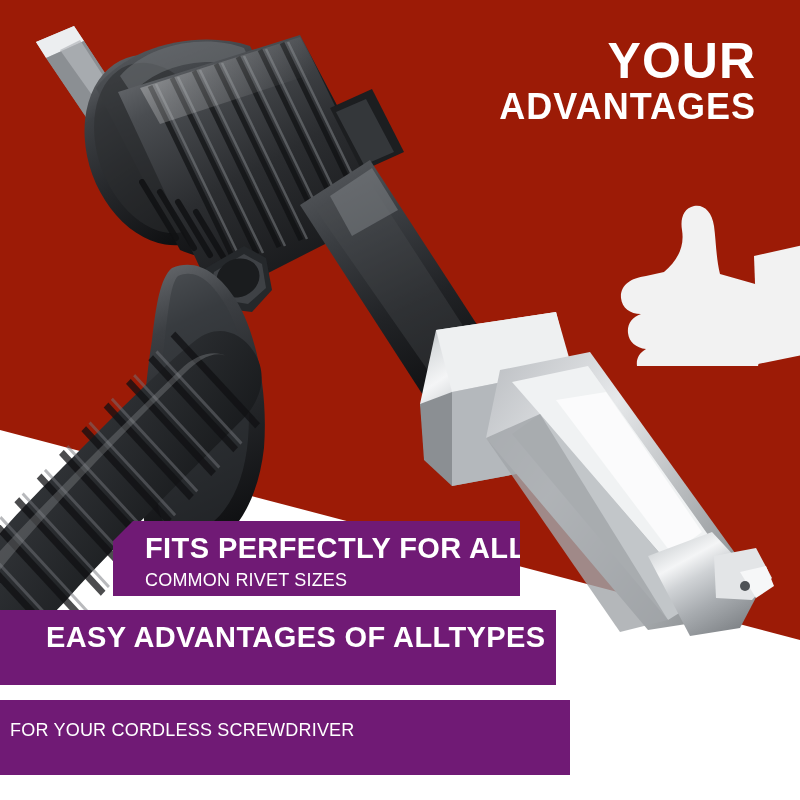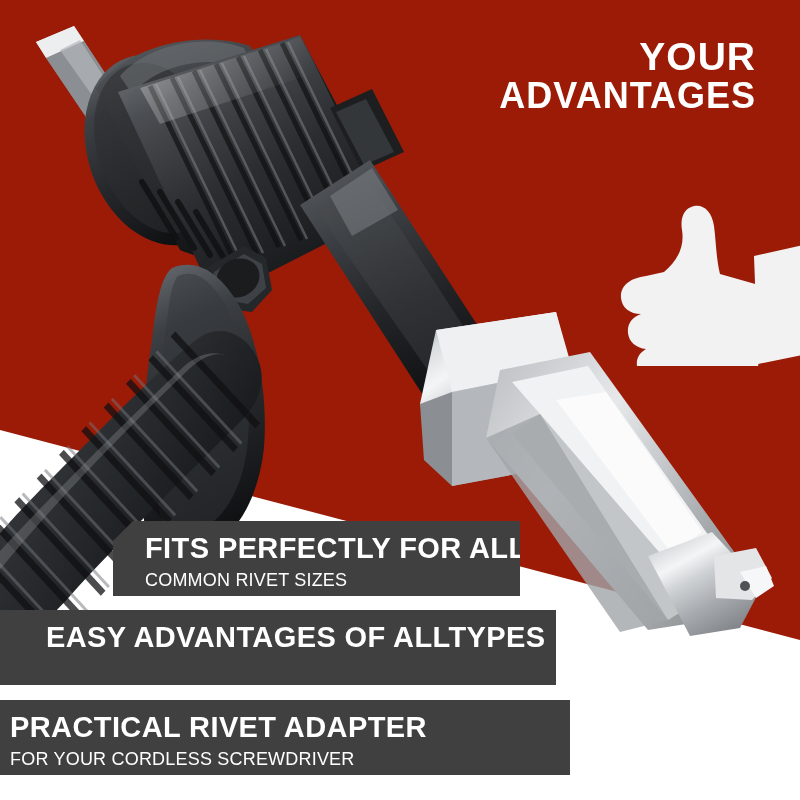--- a/index.html
+++ b/index.html
@@ -31,21 +31,21 @@
     right:44px;top:38px;
     text-align:right;
     color:#ffffff;
     font-weight:bold;
     letter-spacing:1px;
     line-height:0.95;
     z-index:40;
   }
   .headline .l1{
     display:block;
-    font-size:39px;
+    font-size:50px;
   }
   .headline .l2{
     display:block;
     font-size:36px;
     margin-top:4px;
   }
 
   
   .thumb-wrap{
     position:absolute;
@@ -59,21 +59,21 @@
   .product{
     position:absolute;
     left:0;top:0;width:800px;height:800px;
     z-index:20;
     pointer-events:none;
   }
 
   
   .banner{
     position:absolute;
-    background:#404040;
+    background:#701a75;
     z-index:60;
     box-sizing:border-box;
     color:#ffffff;
   }
   .banner .t1{
     display:block;
     font-weight:bold;
     font-size:29px;
     letter-spacing:0.4px;
     line-height:1.0;
@@ -340,17 +340,16 @@
   <div class="banner" id="banner1">
     <span class="t1">FITS PERFECTLY FOR ALL</span>
     <span class="t2">COMMON RIVET SIZES</span>
   </div>
 
   <div class="banner" id="banner2">
     <span class="t1">EASY ADVANTAGES OF ALLTYPES</span>
   </div>
 
   <div class="banner" id="banner3">
-    <span class="t1">PRACTICAL RIVET ADAPTER</span>
     <span class="t2">FOR YOUR CORDLESS SCREWDRIVER</span>
   </div>
 
 </div>
 
 </body></html>

